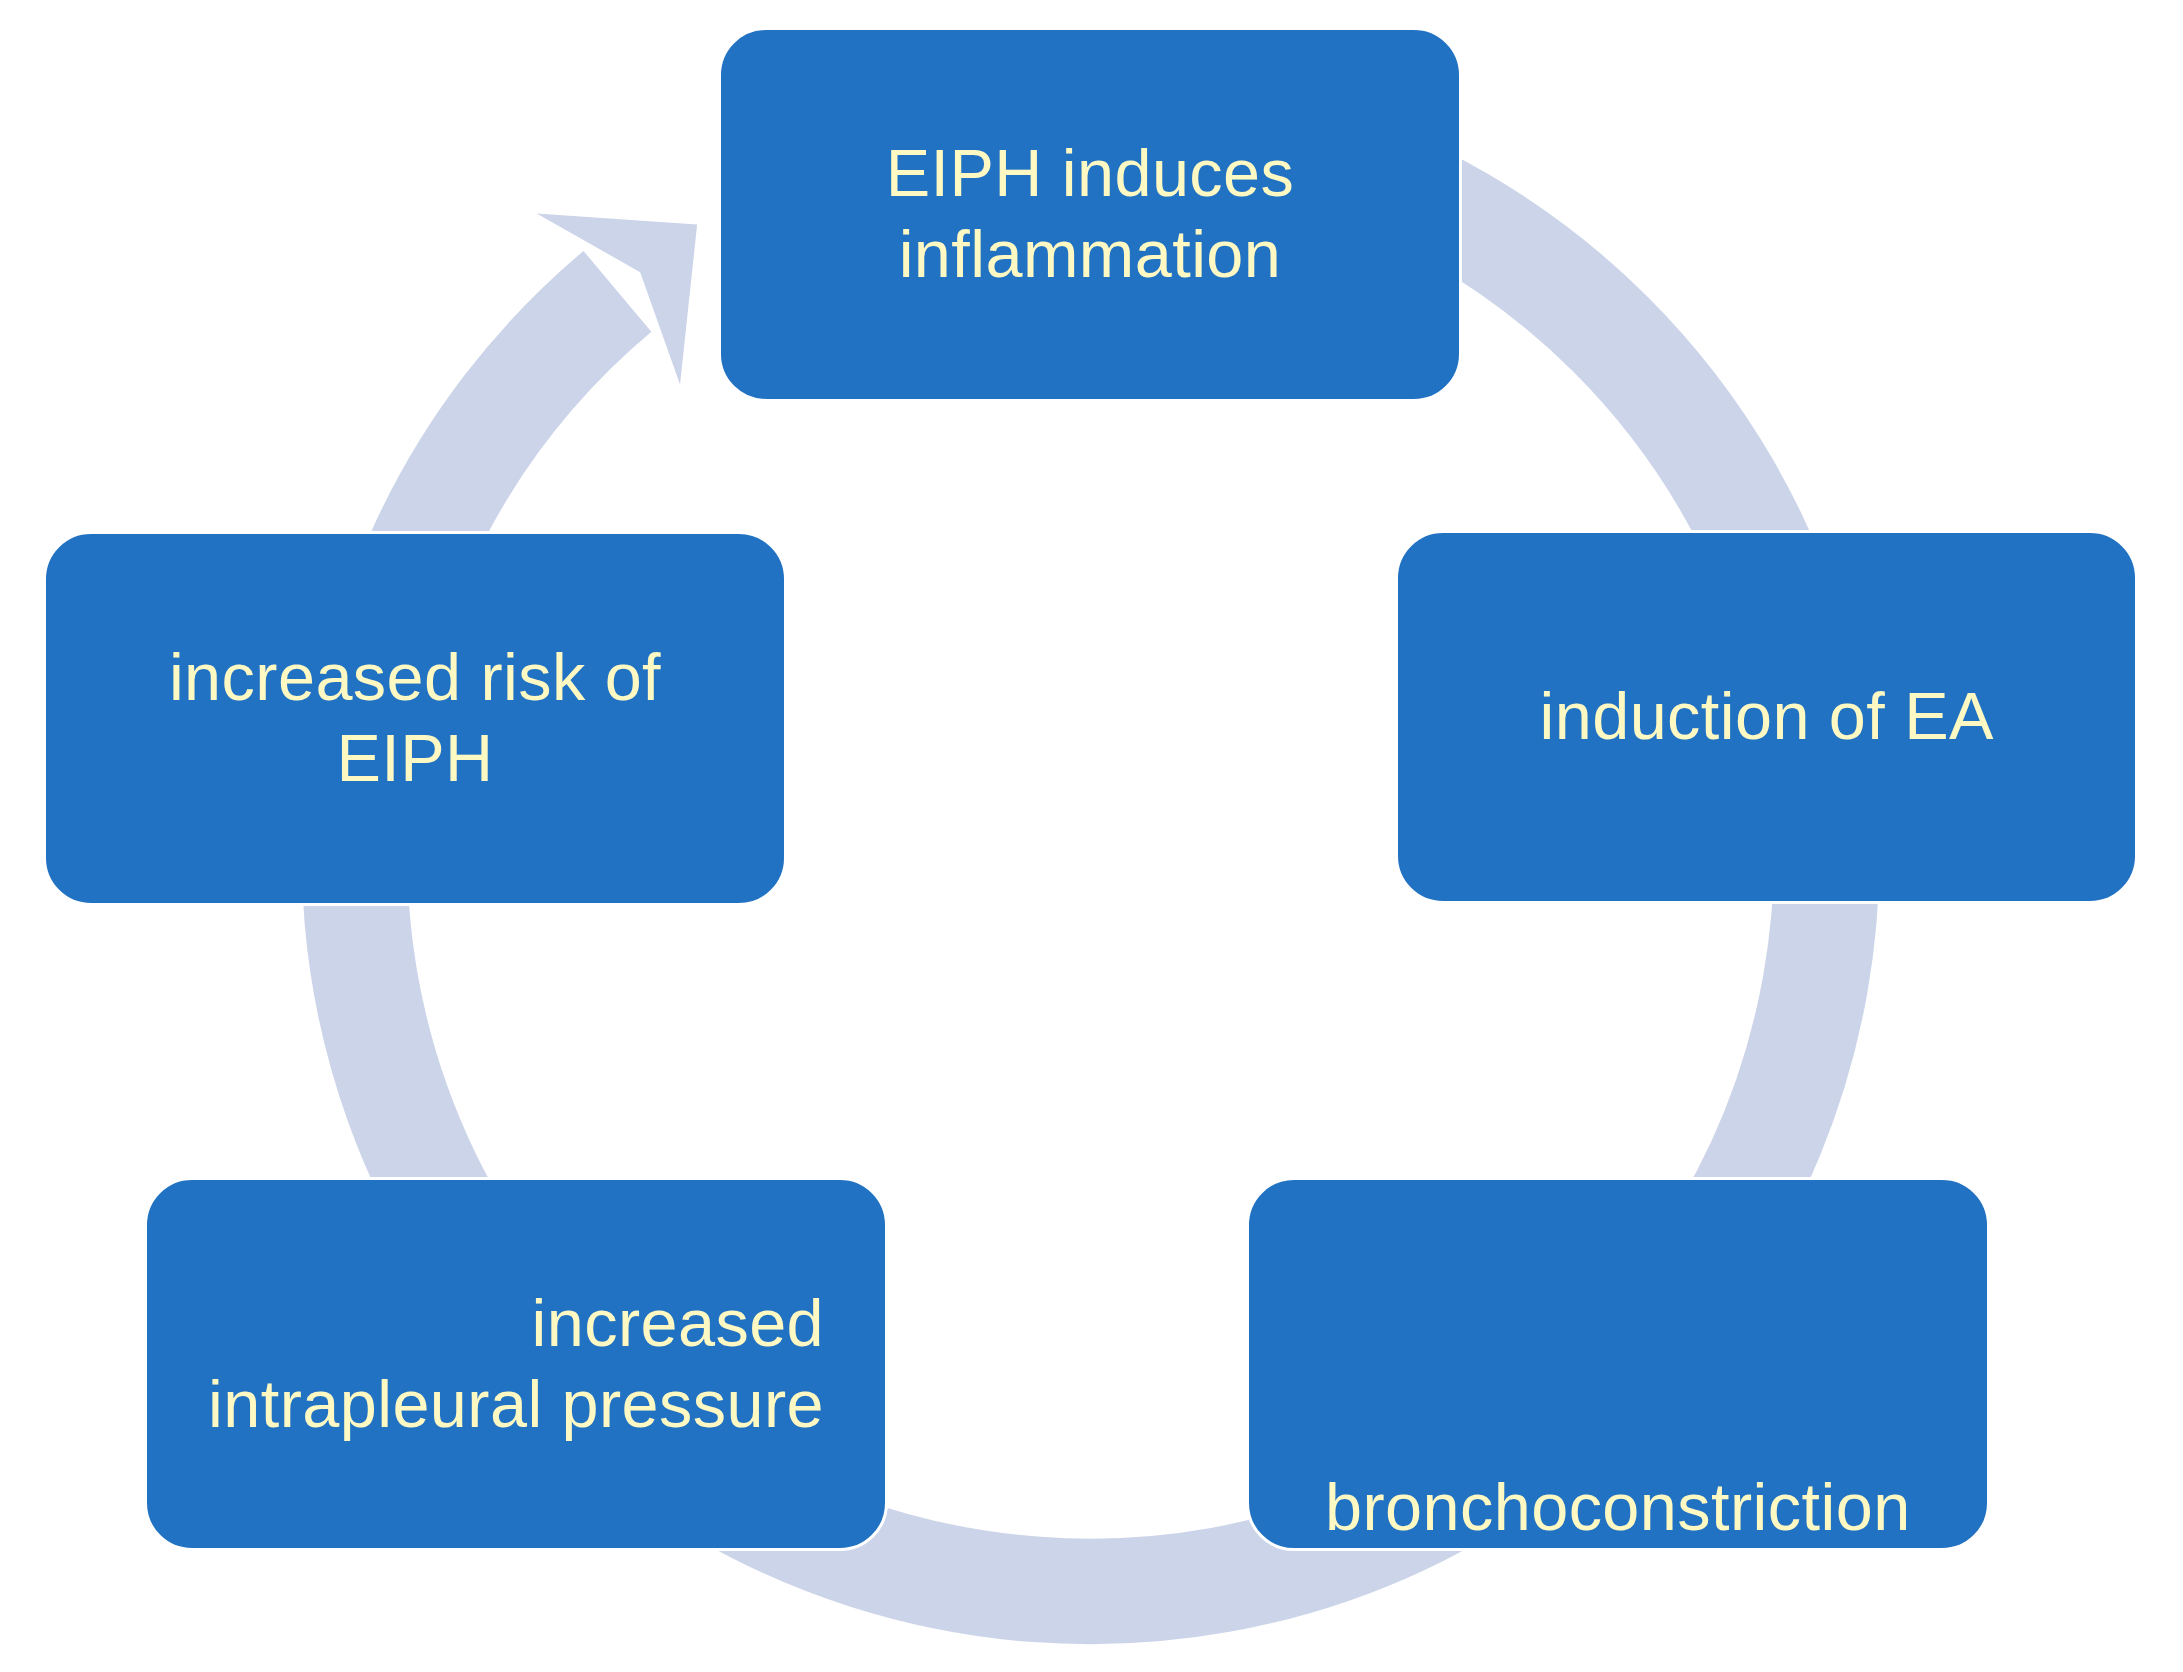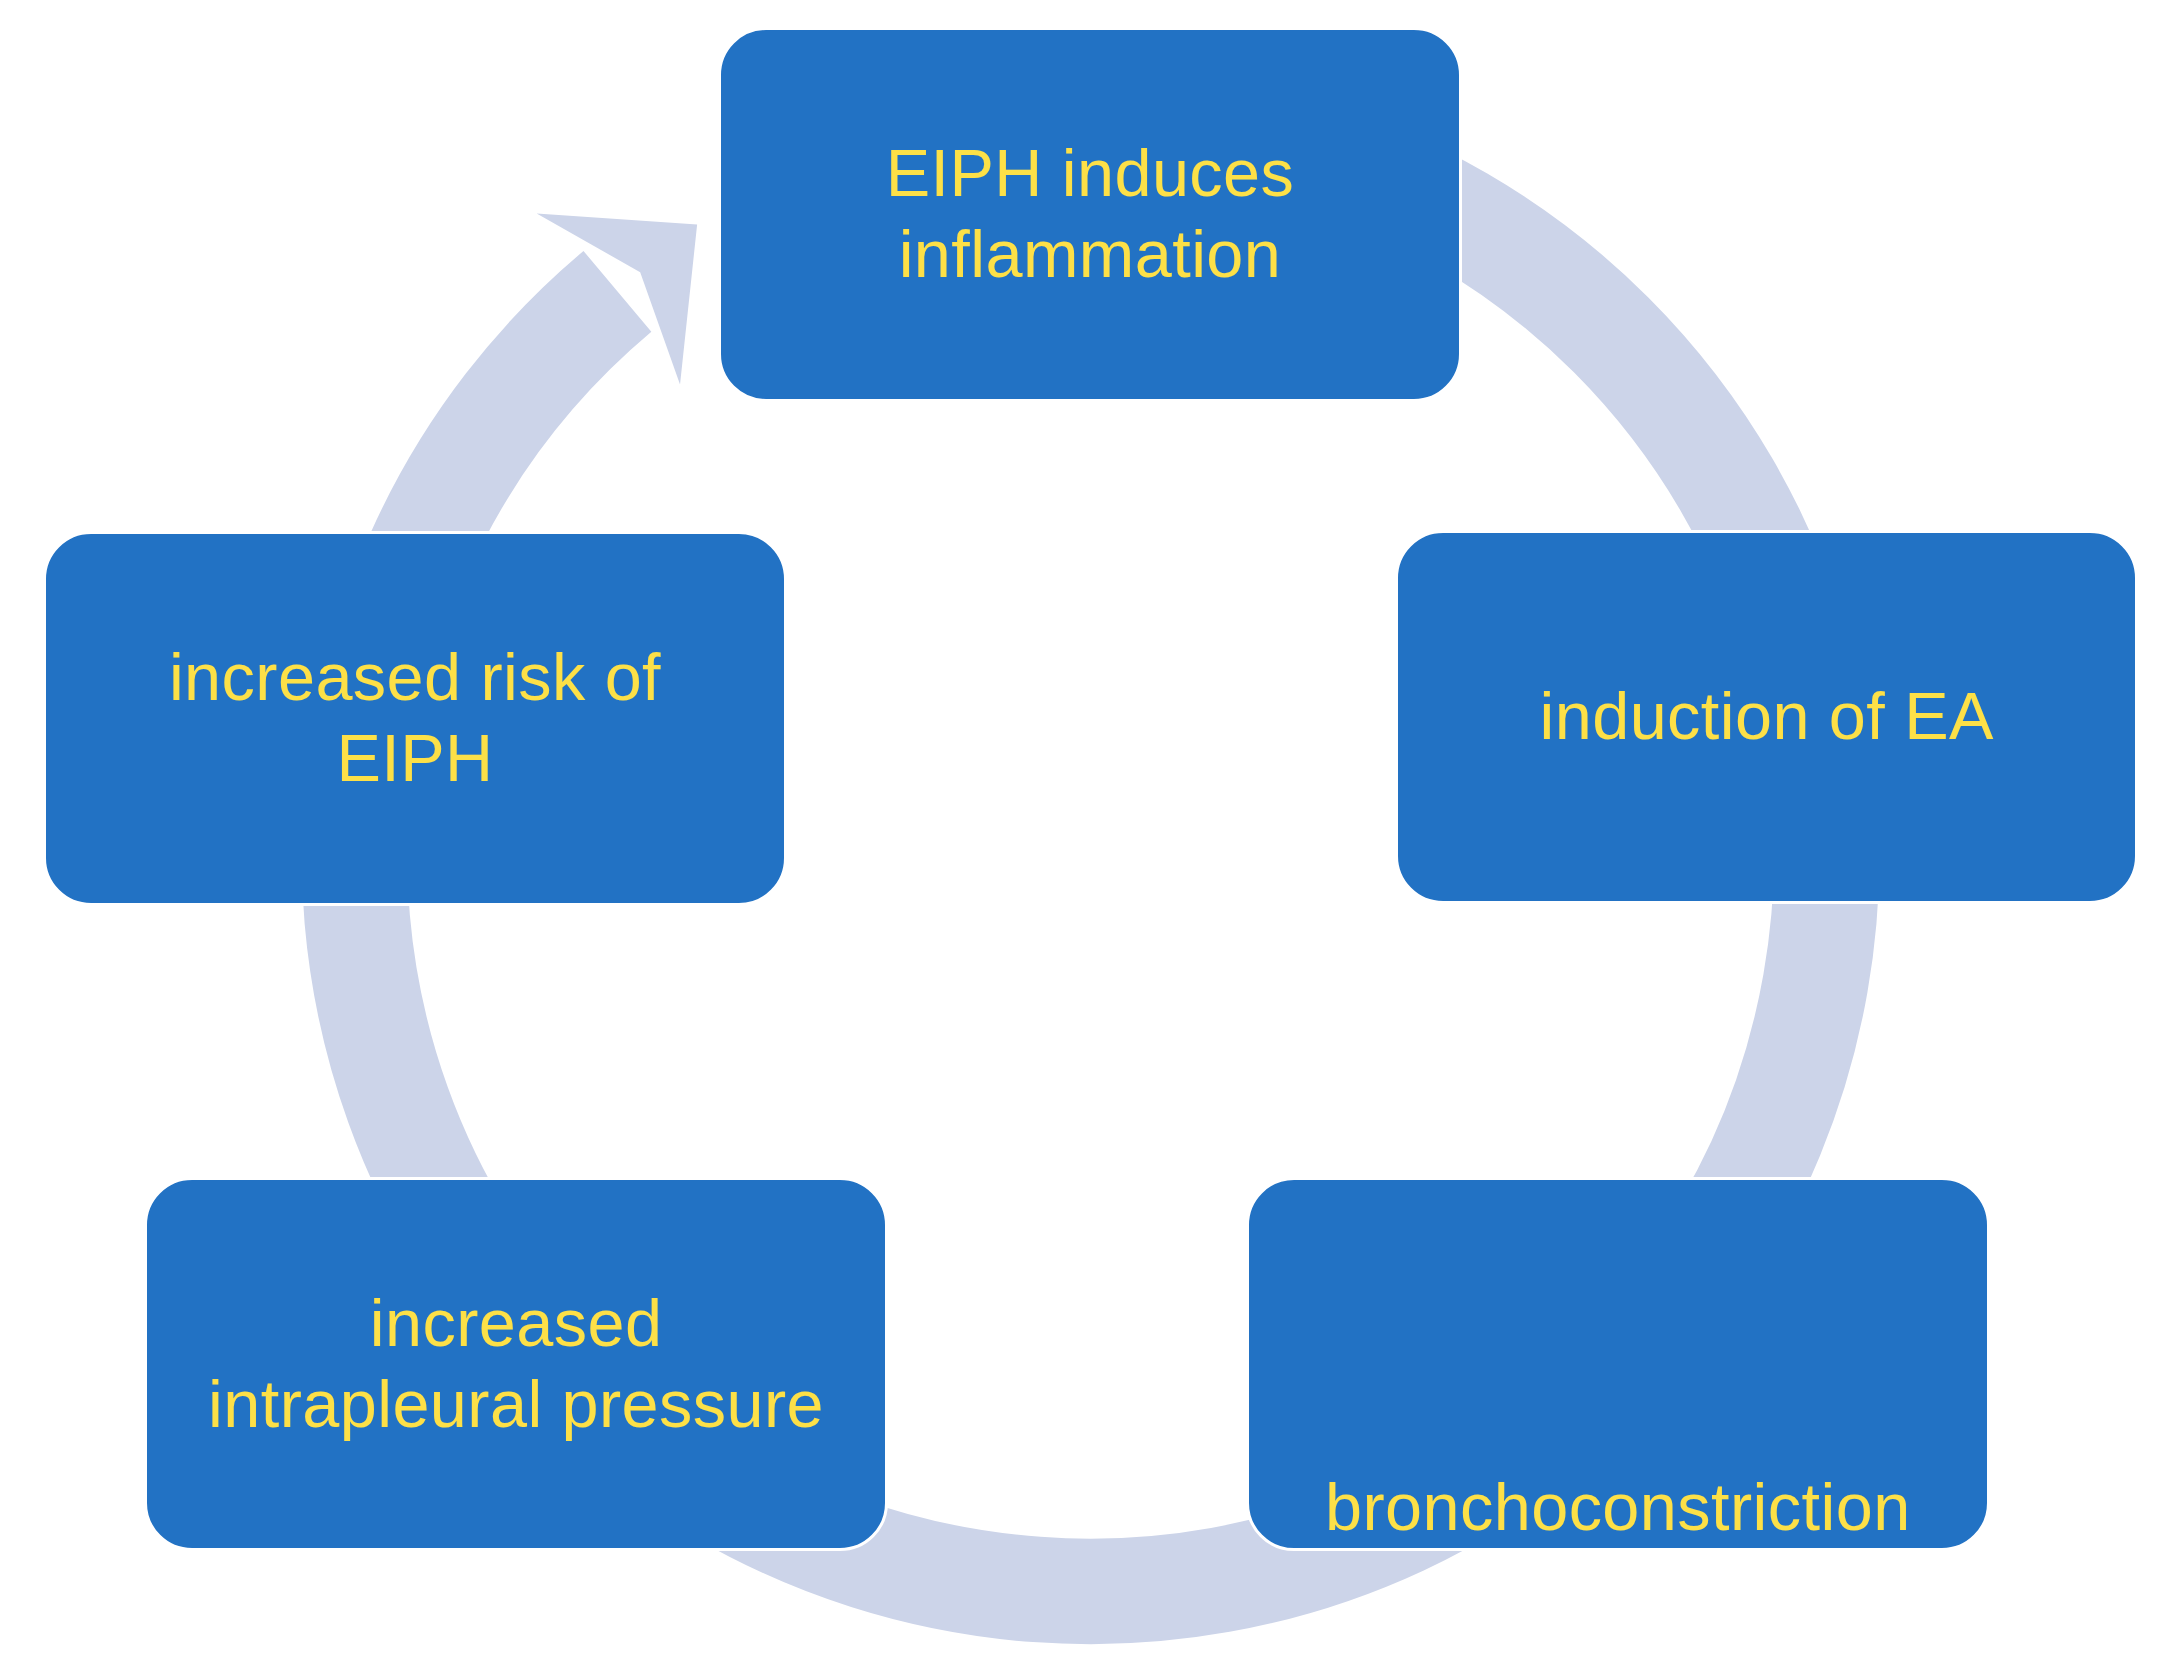--- a/index.html
+++ b/index.html
@@ -30,32 +30,32 @@
     background: #2272c4;
     border: 0.14vw solid #ffffff;
     border-radius: 2.2vw;
     box-sizing: border-box;
     display: flex;
     align-items: center;
     justify-content: center;
     text-align: center;
   }
   .node-label {
-    color: #fde047;
+    color: #fef9c3;
     font-size: 3.05vw;
     line-height: 1.22;
     font-weight: 300;
     letter-spacing: 0.02vw;
     white-space: pre-line;
     padding: 0 1vw;
   }
   .node-top          { left: 32.90%; top: 1.60%; }
   .node-right        { left: 63.90%; top: 31.67%; }
   .node-bottom-right { left: 57.08%; top: 70.37%; }
-  .node-bottom-left  { left: 6.61%;  top: 70.37%; }
+  .node-bottom-left  { left: 6.61%;  top: 70.37%; text-align: right; }
   .node-left         { left: 1.98%;  top: 31.76%; }
 </style>
 </head>
 <body>
 
 <div class="stage">
 
   <svg class="cycle-svg" viewBox="0 0 1468 1124" preserveAspectRatio="xMidYMid meet">
 
     <path d="M 647.6 87.5 A 495 495 0 1 1 415.2 195.8" fill="none" stroke-width="71" stroke="#ccd4e9"></path>

